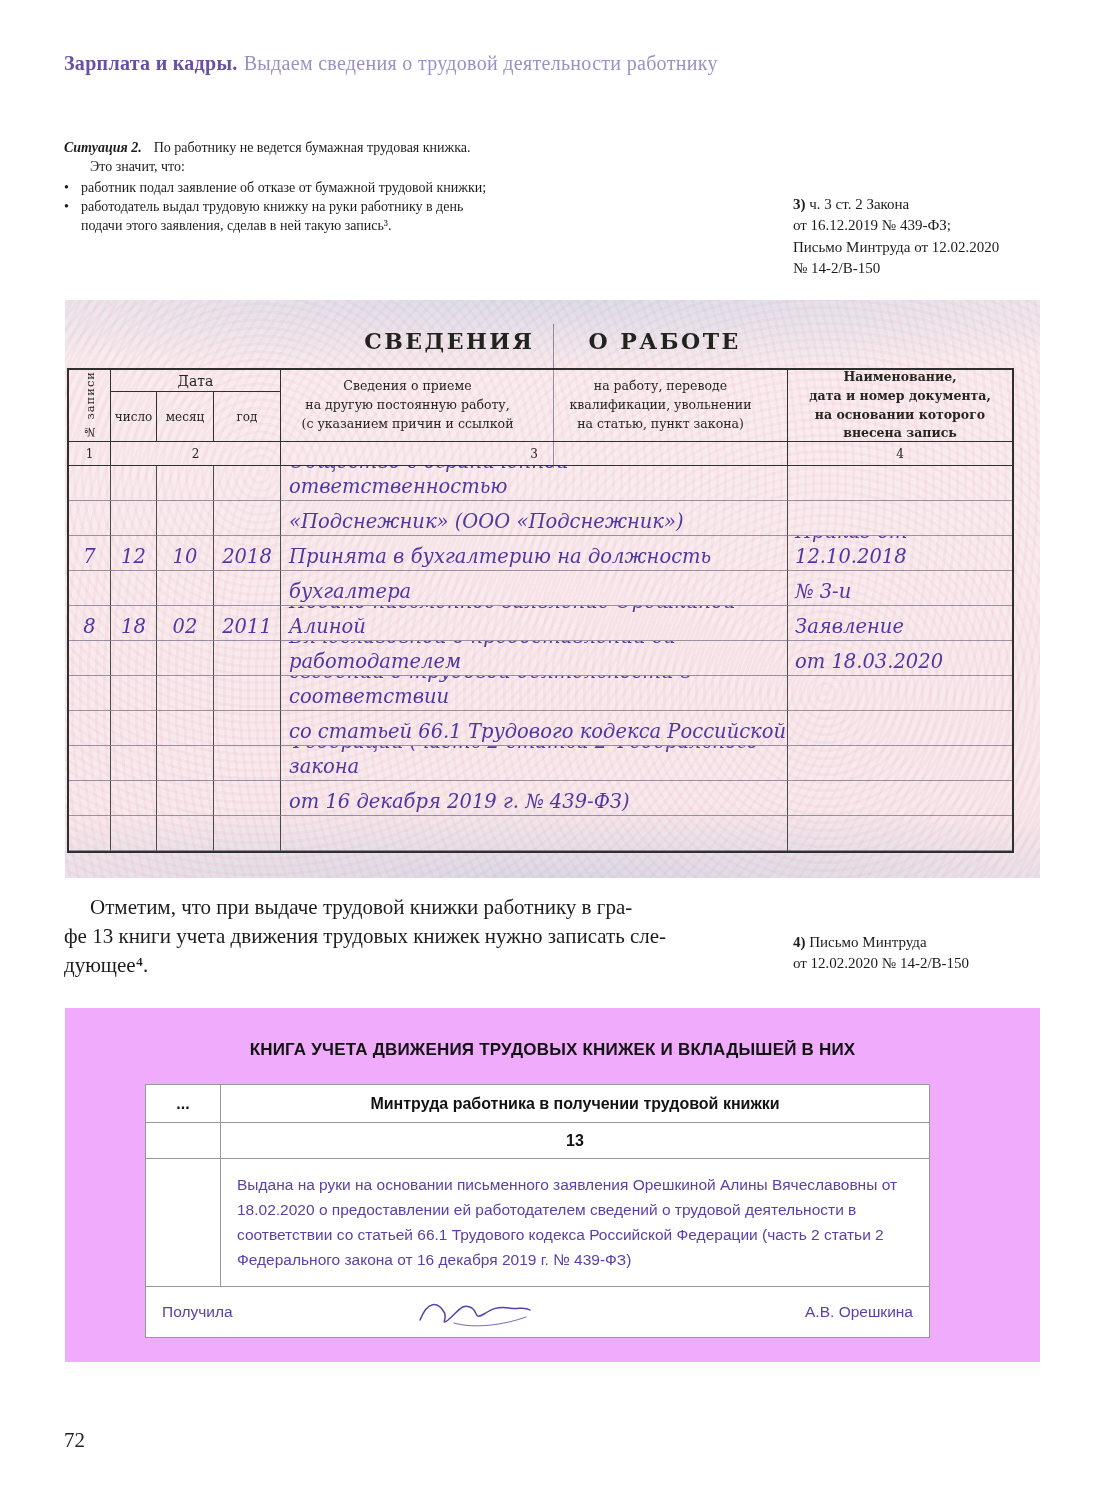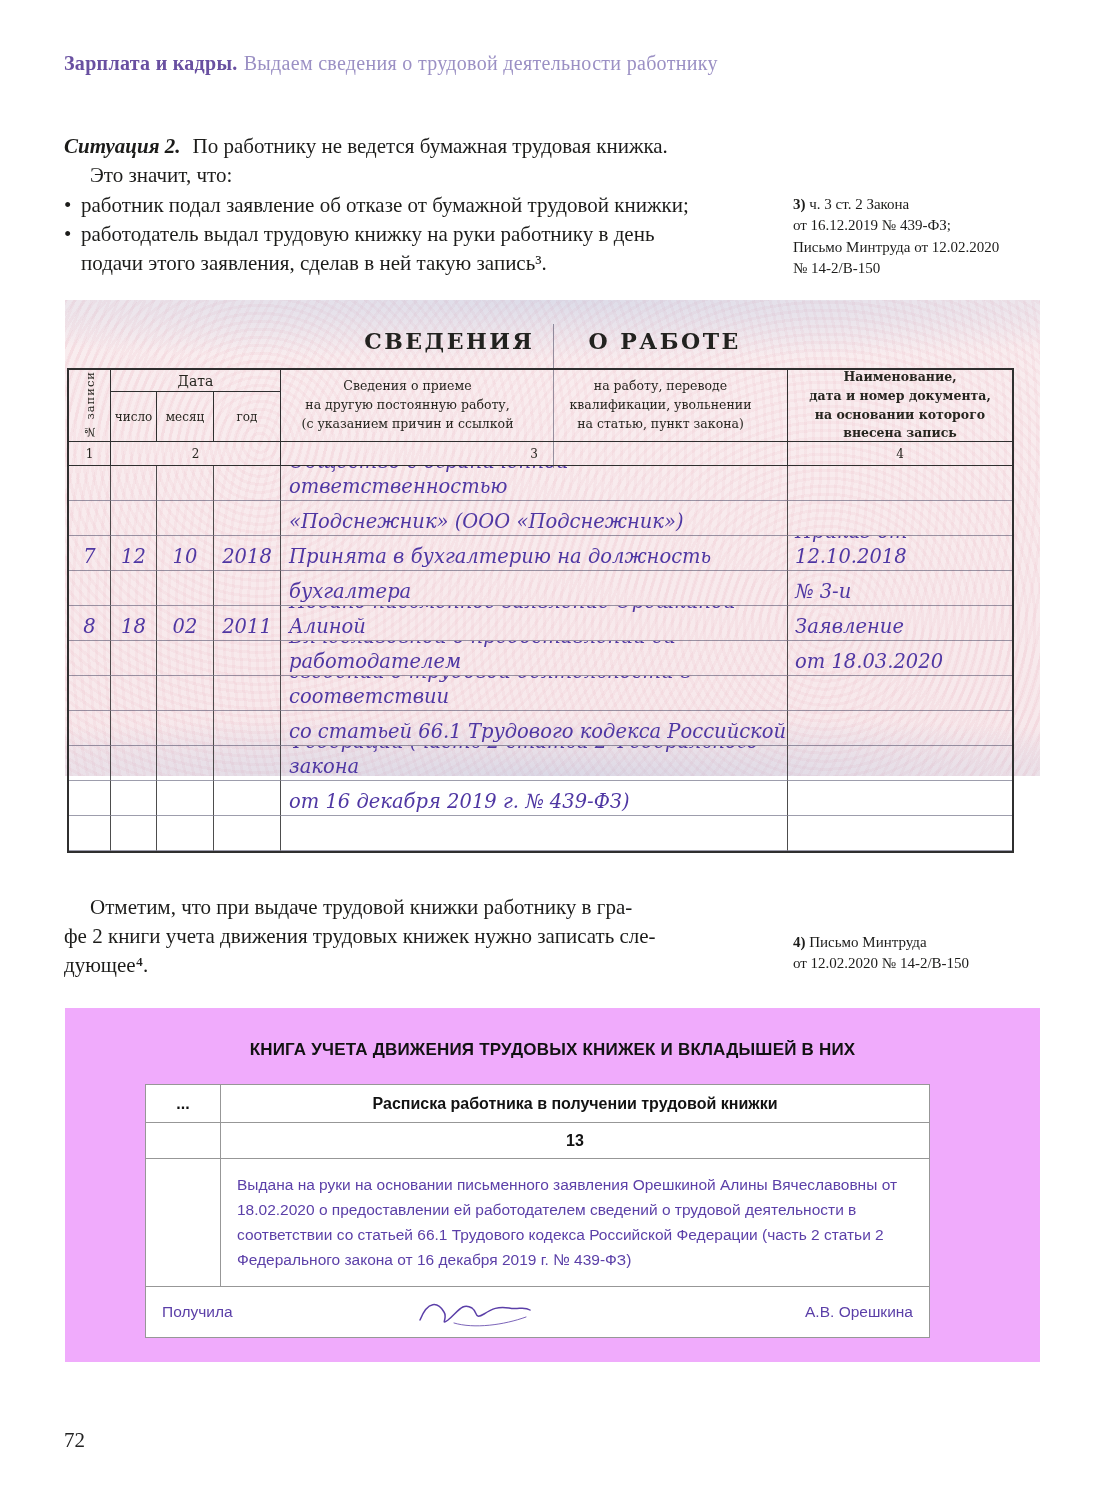--- a/index.html
+++ b/index.html
@@ -6,36 +6,36 @@
   html,body { background:#ffffff; }
   body { font-family:"Liberation Serif", serif; color:#1c1c1a; }
   .page { position:relative; width:1104px; height:1500px; background:#ffffff; overflow:hidden;padding-left:24px; }
 
   
   .masthead { position:absolute; left:64px; top:52px; font-size:20px; letter-spacing:.3px; }
   .masthead .brand { color:#6950a1; font-weight:bold; }
   .masthead .topic { color:#9b90c4; margin-left:6px; }
 
   
-  .intro { position:absolute; left:64px; top:132px; width:712px; font-size:21px; line-height:1.38; }
+  .intro { position:absolute; left:64px; top:138px; width:712px; font-size:14px; line-height:1.38; }
   .situation-label { font-weight:bold; font-style:italic; margin-right:12px; }
   .leadin { text-indent:26px; }
   .bullets { list-style:none; margin-top:1px; }
   .bullets li { position:relative; padding-left:17px; white-space:pre-line; }
   .bullets li::before { content:"•"; position:absolute; left:0; top:0; }
 
   
   .sidenote { position:absolute; left:793px; width:232px; font-size:15px; line-height:1.42; color:#1c1c1a; }
   .sidenote .fn-label { font-weight:bold; }
   .sidenote .fn-text { white-space:pre-line; }
   .sidenote-3 { top:194px; }
   .sidenote-4 { top:932px; }
 
   
-  .wb-scan { position:absolute; left:65px; top:300px; width:975px; height:476px;
+  .wb-scan { position:absolute; left:65px; top:300px; width:975px; height:578px;
     background:
       radial-gradient(ellipse 120% 18% at 50% 0%, rgba(120,160,210,.22), rgba(120,160,210,0) 70%),
       radial-gradient(ellipse 120% 18% at 50% 100%, rgba(120,160,210,.22), rgba(120,160,210,0) 70%),
       repeating-radial-gradient(circle at 20% 30%, rgba(222,128,148,.07) 0 3px, rgba(222,128,148,0) 3px 8px),
       repeating-radial-gradient(circle at 78% 68%, rgba(222,128,148,.07) 0 3px, rgba(222,128,148,0) 3px 8px),
       linear-gradient(#f9edef, #f7e8eb);
   }
   .wb-title { display:flex; justify-content:center; gap:54px; margin-top:28px;
     font-family:"DejaVu Serif", serif; font-weight:bold; font-size:22px; letter-spacing:2.5px; color:#22221f; }
   .wb-spine { position:absolute; left:50%; top:24px; width:1px; height:144px; background:rgba(70,70,95,.55); }
@@ -258,35 +258,35 @@
             <div class="wb-c c-month hw"></div>
             <div class="wb-c c-year hw"></div>
             <div class="wb-c c-info hw"></div>
             <div class="wb-c c-doc hw"></div>
           </div>
         </div>
     </div>
   </div>
 
   <p class="note-para">Отметим, что при выдаче трудовой книжки работнику в гра-
-фе 2 книги учета движения трудовых книжек нужно записать сле-
+фе 13 книги учета движения трудовых книжек нужно записать сле-
 дующее⁴.</p>
 
   <div class="sidenote sidenote-4">
     <span class="fn-label">4)</span>
     <span class="fn-text">Письмо Минтруда
 от 12.02.2020 № 14-2/В-150</span>
   </div>
 
   <div class="ledger-box">
     <div class="ledger-title">КНИГА УЧЕТА ДВИЖЕНИЯ ТРУДОВЫХ КНИЖЕК И ВКЛАДЫШЕЙ В НИХ</div>
     <div class="ledger-table">
       <div class="lt-row lt-head">
         <div class="lt-left">...</div>
-        <div class="lt-right">Расписка работника в получении трудовой книжки</div>
+        <div class="lt-right">Минтруда работника в получении трудовой книжки</div>
       </div>
       <div class="lt-row lt-numrow">
         <div class="lt-left"></div>
         <div class="lt-right">13</div>
       </div>
       <div class="lt-row lt-body">
         <div class="lt-left"></div>
         <div class="lt-right entry">Выдана на руки на основании письменного заявления Орешкиной Алины Вячеславовны от 18.02.2020 о предоставлении ей работодателем сведений о трудовой деятельности в соответствии со статьей 66.1 Трудового кодекса Российской Федерации (часть 2 статьи 2 Федерального закона от 16 декабря 2019 г. № 439-ФЗ)</div>
       </div>
       <div class="lt-row lt-sign">

